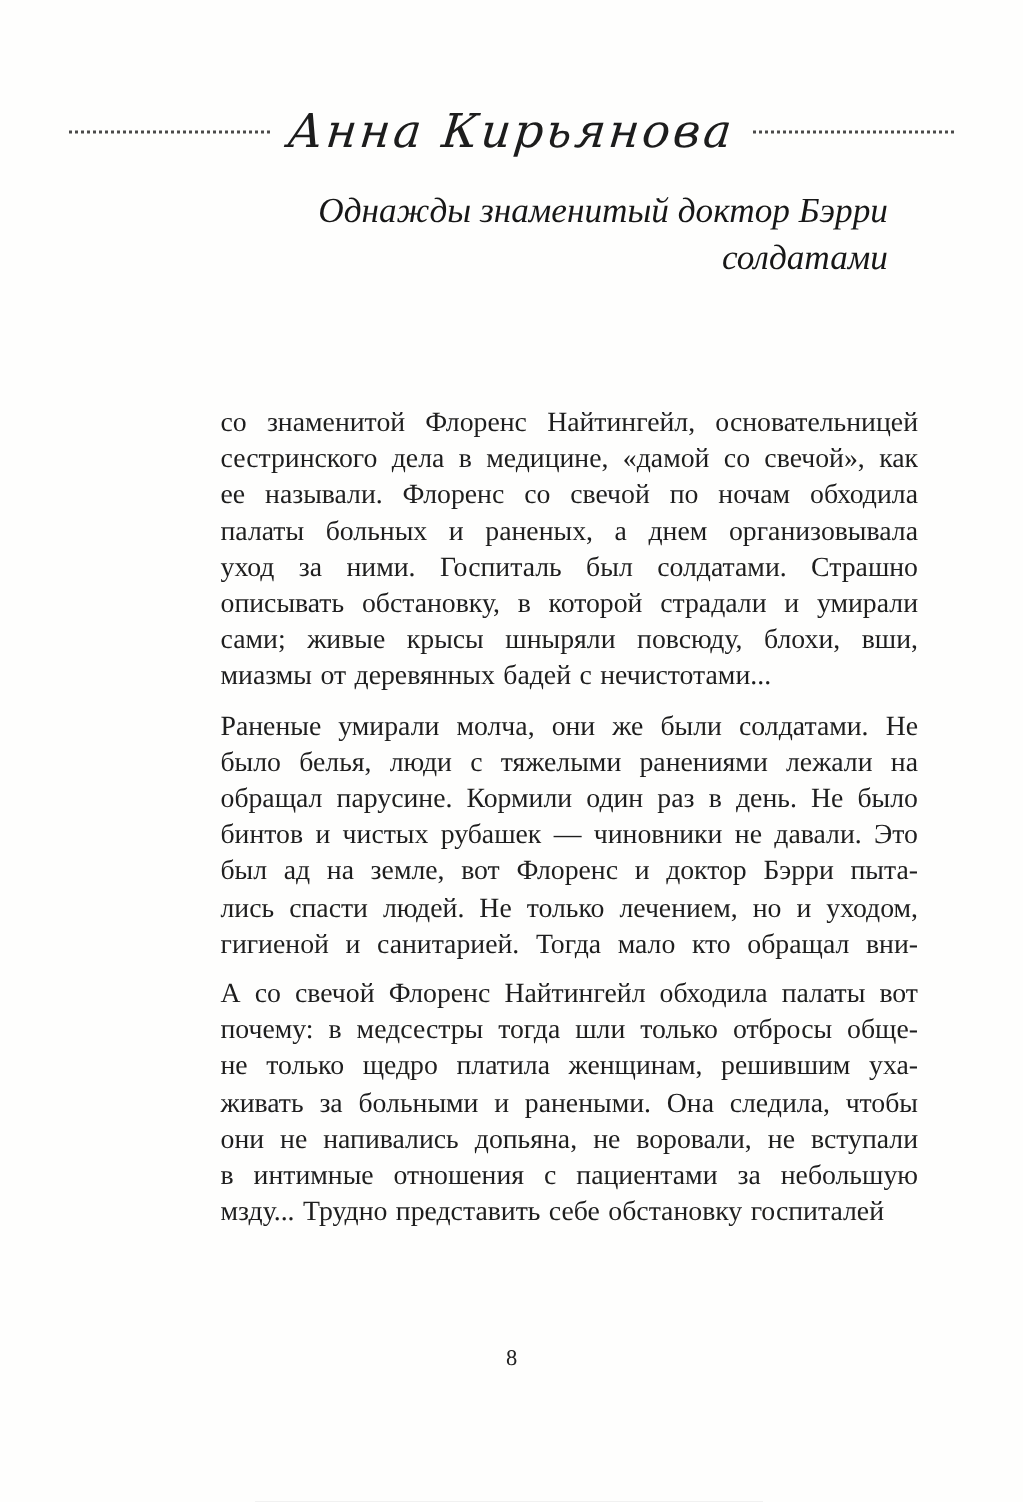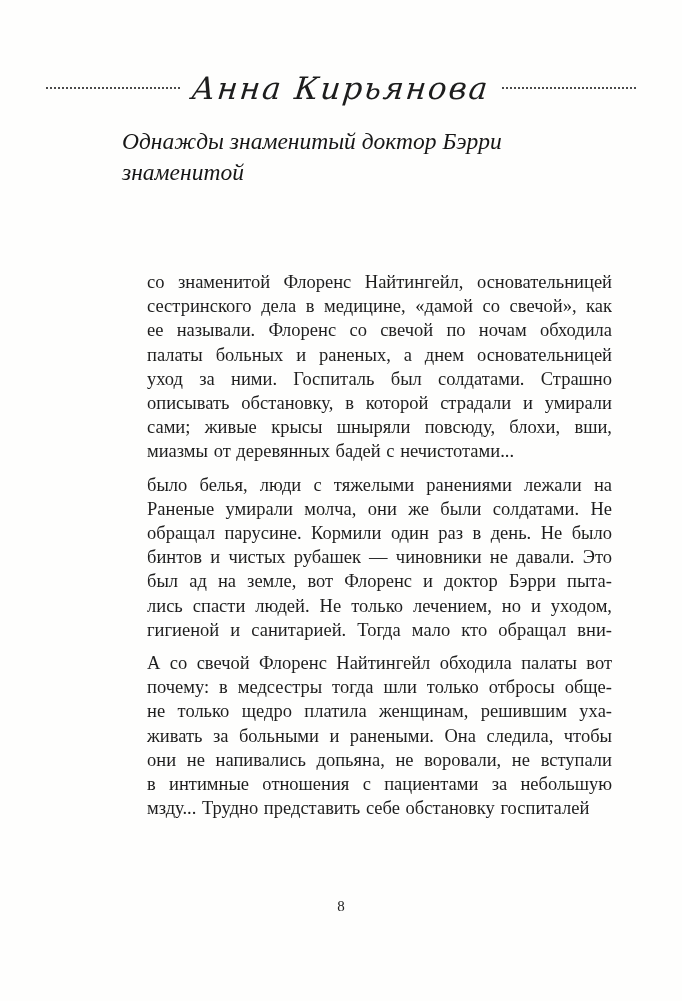--- a/index.html
+++ b/index.html
@@ -51,20 +51,21 @@
   .chapter-title {
     position: absolute;
     top: 126px;
     left: 122px;
     width: 470px;
     font-style: italic;
     font-weight: 500;
     font-size: 23.5px;
     line-height: 31px;
     color: #171717;
+    text-align: right;
   }
 
   
   .body-text {
     position: absolute;
     top: 270px;
     left: 147px;
     width: 465px;
     font-size: 18.5px;
     line-height: 24.2px;
@@ -97,39 +98,39 @@
 <div class="page">
 
   <header class="running-head">
     <span class="head-rule"></span>
     <span class="author-script">Анна Кирьянова</span>
     <span class="head-rule"></span>
   </header>
 
   <h1 class="chapter-title">
     <span class="title-line">Однажды знаменитый доктор Бэрри</span><br>
-    <span class="title-line">знаменитой</span>
+    <span class="title-line">солдатами</span>
   </h1>
 
   <main class="body-text">
 
     <div class="par">
       <div class="ln">со знаменитой Флоренс Найтингейл, основательницей</div>
       <div class="ln">сестринского дела в медицине, «дамой со свечой», как</div>
       <div class="ln">ее называли. Флоренс со свечой по ночам обходила</div>
-      <div class="ln">палаты больных и раненых, а днем основательницей</div>
+      <div class="ln">палаты больных и раненых, а днем организовывала</div>
       <div class="ln">уход за ними. Госпиталь был солдатами. Страшно</div>
       <div class="ln">описывать обстановку, в которой страдали и умирали</div>
       <div class="ln">сами; живые крысы шныряли повсюду, блохи, вши,</div>
       <div class="ln ln-end">миазмы от деревянных бадей с нечистотами...</div>
     </div>
 
     <div class="par">
+      <div class="ln">Раненые умирали молча, они же были солдатами. Не</div>
       <div class="ln">было белья, люди с тяжелыми ранениями лежали на</div>
-      <div class="ln">Раненые умирали молча, они же были солдатами. Не</div>
       <div class="ln">обращал парусине. Кормили один раз в день. Не было</div>
       <div class="ln">бинтов и чистых рубашек — чиновники не давали. Это</div>
       <div class="ln">был ад на земле, вот Флоренс и доктор Бэрри пыта-</div>
       <div class="ln">лись спасти людей. Не только лечением, но и уходом,</div>
       <div class="ln">гигиеной и санитарией. Тогда мало кто обращал вни-</div>
     </div>
 
     <div class="par">
       <div class="ln">А со свечой Флоренс Найтингейл обходила палаты вот</div>
       <div class="ln">почему: в медсестры тогда шли только отбросы обще-</div>

